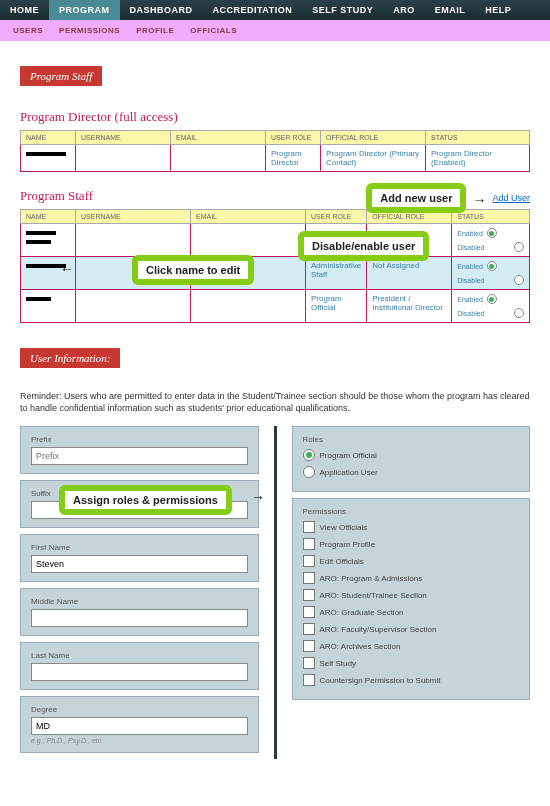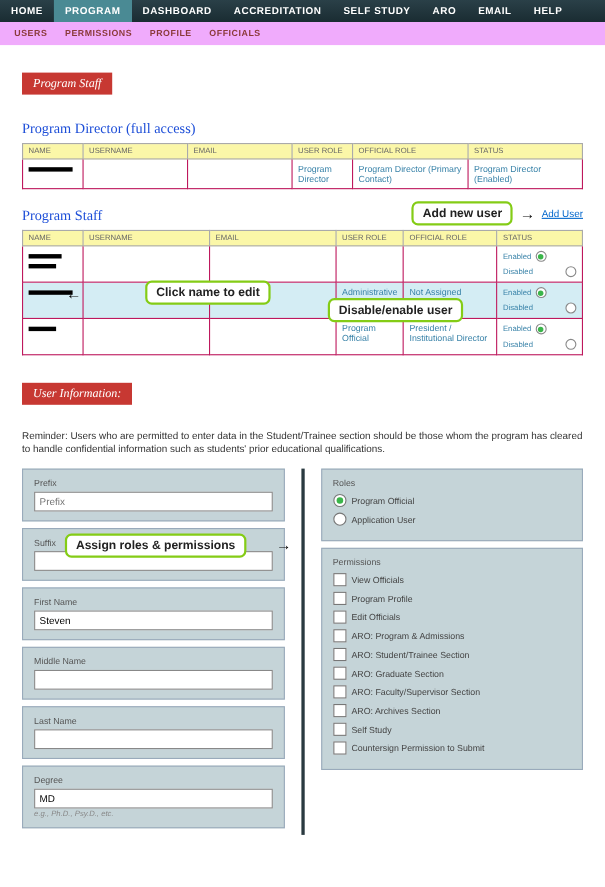--- a/index.html
+++ b/index.html
@@ -9,37 +9,37 @@
   .topnav-item { color: #fff; padding: 5px 10px; font-size: 9px; font-weight: bold; letter-spacing: 0.5px; cursor: pointer; }
   .topnav-item.active { background: #4a8a94; }
   
   .subnav { background: #f0abfc; display: flex; padding: 2px 5px; font-weight: bold; }
   .subnav-item { color: #8b3a3a; padding: 4px 8px; font-size: 8px; letter-spacing: 0.5px; cursor: pointer; }
   
   .content { padding: 15px 20px; }
   
   .badge-red { background: #c73832; color: #fff; padding: 4px 10px; font-size: 11px; font-style: italic; font-family: Georgia, serif; display: inline-block; margin: 10px 0 15px; }
   
-  .section-title { font-family: Georgia, serif; font-size: 13px; color: #1d4ed8; margin: 8px 0 5px; }
+  .section-title { font-family: Georgia, serif; font-size: 13px; color: #be185d; margin: 8px 0 5px; }
   
   .table { width: 100%; border-collapse: collapse; border: 1px solid #888; font-size: 8px; }
   .table th { background: #fbf7a8; color: #666; font-weight: normal; text-align: left; padding: 3px 5px; border: 1px solid #aaa; font-size: 7px; }
   .table td { padding: 4px 5px; border: 1px solid #be185d; color: #3882a8; background: #fff; vertical-align: top; }
   .table td.redacted { color: #000; }
   .table .row-blue td { background: #d4edf4; }
   
   .redact { background: #000; color: #000; display: inline-block; height: 4px; }
   .redact.w1 { width: 30px; }
   .redact.w2 { width: 40px; }
   .redact.w3 { width: 25px; }
   
   .add-user-row { display: flex; justify-content: flex-end; align-items: center; gap: 6px; margin: -3px 0 3px; }
   .add-user-link { color: #0066cc; text-decoration: underline; font-size: 9px; cursor: pointer; text-align: right; }
   
-  .callout { background: #fff; border: 2px solid #84cc16; border-radius: 6px; padding: 3px 8px; font-size: 11px; font-weight: bold; color: #222; display: inline-block; position: absolute; z-index: 10; }
+  .callout { background: #fff; border: 6px solid #84cc16; border-radius: 6px; padding: 3px 8px; font-size: 11px; font-weight: bold; color: #222; display: inline-block; position: absolute; z-index: 10; }
   .arrow { position: absolute; font-size: 14px; font-weight: bold; z-index: 9; }
   
   .status-cell { display: flex; align-items: center; gap: 4px; flex-wrap: wrap; font-size: 7px; }
   .radio-dot { width: 10px; height: 10px; border: 1px solid #888; border-radius: 50%; display: inline-block; background: #fff; position: relative; }
   .radio-dot.on::after { content: ''; width: 5px; height: 5px; background: #3ab54a; border-radius: 50%; position: absolute; top: 1.5px; left: 1.5px; }
   
   .reminder { font-size: 9px; color: #333; margin: 8px 0 12px; line-height: 1.3; }
   
   .form-cols { display: flex; gap: 15px; }
   .form-col { flex: 1; }
@@ -165,21 +165,21 @@
               <div class="status-cell">
                 <span>Enabled</span>
                 <span class="radio-dot on"></span>
                 <span>Disabled</span>
                 <span class="radio-dot" style="margin-left:auto"></span>
               </div>
             </td>
       </tr>
     </tbody>
       </table>
-    <div class="callout" style="top:22px; left:278px;margin-top:40px;">Disable/enable user</div>
+    <div class="callout" style="top:22px; left:278px;">Disable/enable user</div>
     <span class="arrow" style="top:50px; left:40px;">←</span>
     <div class="callout" style="top:46px; left:80px;margin-left:32px;">Click name to edit</div>
   </div>
 
   <div class="badge-red" style="margin-top:25px;">User Information:</div>
   <div class="reminder">Reminder: Users who are permitted to enter data in the Student/Trainee section should be those whom the program has cleared to handle confidential information such as students' prior educational qualifications.</div>
 
   <div class="form-cols rel">
     <div class="form-col">
       <div class="form-block">

